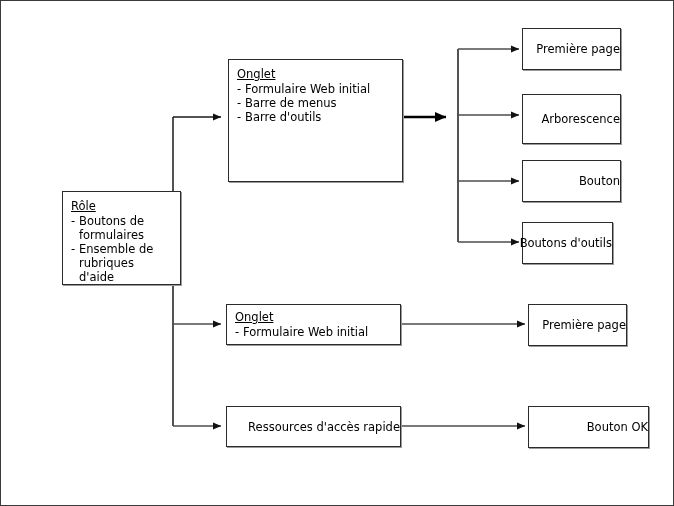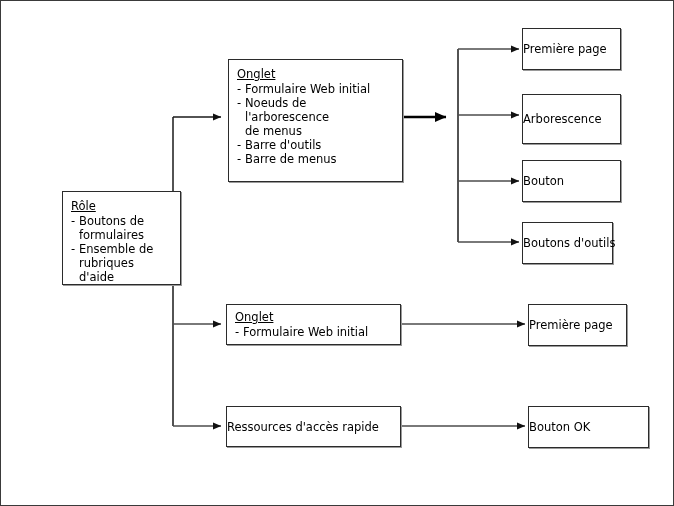--- a/index.html
+++ b/index.html
@@ -23,21 +23,21 @@
     background: #ffffff;
     border: 1px solid #2b2b2b;
     box-shadow: 1px 1px 0 0 #9a9a9a;
     font-size: 11.5px;
     color: #000000;
     line-height: 14px;
   }
   .node.centered {
     display: flex;
     align-items: center;
-    justify-content: flex-start;
+    justify-content: flex-end;
     text-align: center;
   }
   .node.listbox {
     padding: 7px 8px 6px 8px;
   }
   .node-title {
     text-decoration: underline;
     display: block;
     margin-bottom: 1px;
     white-space: nowrap;
@@ -130,24 +130,22 @@
 formulaires</li>
       <li>Ensemble de
 rubriques d'aide</li>
     </ul>
   </div>
 
   <div class="node listbox" style="left:227px; top:58px; width:175px; height:123px;">
     <span class="node-title">Onglet</span>
     <ul class="node-list">
       <li>Formulaire Web initial</li>
-      <li>Noeuds de l'arborescence
-de menus</li>
+      <li>Barre de menus</li>
       <li>Barre d'outils</li>
-      <li>Barre de menus</li>
     </ul>
   </div>
 
   <div class="node listbox" style="left:225px; top:303px; width:175px; height:41px; padding-top:5px;">
     <span class="node-title">Onglet</span>
     <ul class="node-list">
       <li>Formulaire Web initial</li>
     </ul>
   </div>
 

